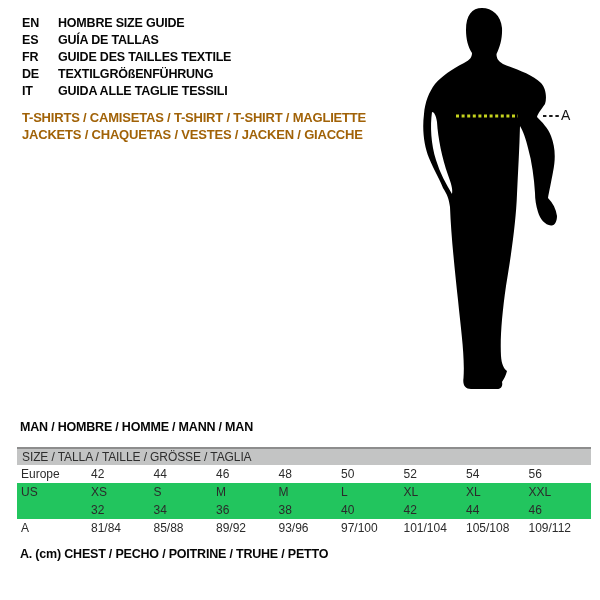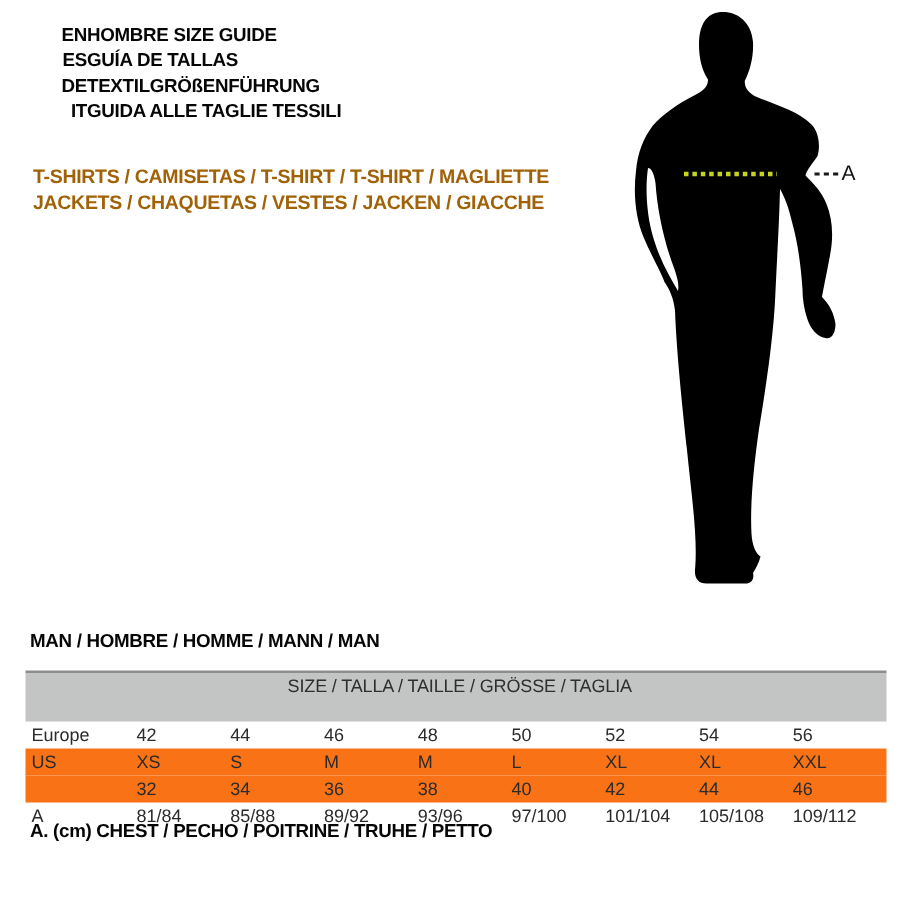--- a/index.html
+++ b/index.html
@@ -11,21 +11,21 @@
     position: relative;
     overflow: hidden;
   }
   .abs { position: absolute; }
 
   
   .lang-block { left: 22px; top: 15px; }
   .lang-row { display: flex; height: 16.8px; align-items: center; }
   .lang-code {
     width: 36px; font-size: 12.5px; font-weight: 700;
-    letter-spacing: -0.2px; color: #060606; text-align: right;
+    letter-spacing: -0.2px; color: #060606;
   }
   .lang-title {
     font-size: 12.5px; font-weight: 700;
     letter-spacing: -0.2px; color: #060606; white-space: nowrap;
   }
 
   
   .cat-block { left: 22px; top: 110px; }
   .cat-line {
     font-size: 13px; font-weight: 700; letter-spacing: -0.2px;
@@ -42,48 +42,52 @@
   
   .section-title {
     left: 20px; top: 420px; font-size: 12.5px; font-weight: 700;
     letter-spacing: -0.2px; color: #060606; white-space: nowrap; text-align: center;
   }
 
   
   .size-table { left: 17px; top: 447px; width: 574px; font-size: 12px; color: #2b2b2b; }
   .t-topline { height: 2px; background: #8d8d8d; }
   .t-header {
-    background: #c3c4c4; height: 32px; line-height: 16px;
-    padding-left: 5px; color: #2e2e2e; letter-spacing: -0.1px; text-align: center;
+    background: #c3c4c4; height: 16px; line-height: 16px;
+    padding-left: 5px; color: #2e2e2e; letter-spacing: -0.1px;
   }
   .t-row {
     display: grid; grid-template-columns: 74px repeat(8, 1fr);
     height: 18px; line-height: 18px; align-items: center;
   }
-  .t-row.shaded { background: #f97316; }
+  .t-row.shaded { background: #22c55e; }
   .t-label { padding-left: 4px; text-align: left; }
   .t-cell { text-align: left; }
 
   
   .footnote {
     left: 20px; top: 547px; font-size: 12.5px; font-weight: 700;
     letter-spacing: -0.2px; color: #060606; white-space: nowrap;
   }
 </style>
 </head>
 <body>
 
 <div class="abs lang-block">
   <div class="lang-row">
     <span class="lang-code">EN</span>
     <span class="lang-title">HOMBRE SIZE GUIDE</span>
   </div>
   <div class="lang-row">
     <span class="lang-code">ES</span>
     <span class="lang-title">GUÍA DE TALLAS</span>
+  </div>
+  <div class="lang-row">
+    <span class="lang-code">FR</span>
+    <span class="lang-title">GUIDE DES TAILLES TEXTILE</span>
   </div>
   <div class="lang-row">
     <span class="lang-code">DE</span>
     <span class="lang-title">TEXTILGRÖßENFÜHRUNG</span>
   </div>
   <div class="lang-row">
     <span class="lang-code">IT</span>
     <span class="lang-title">GUIDA ALLE TAGLIE TESSILI</span>
   </div>
 </div>

